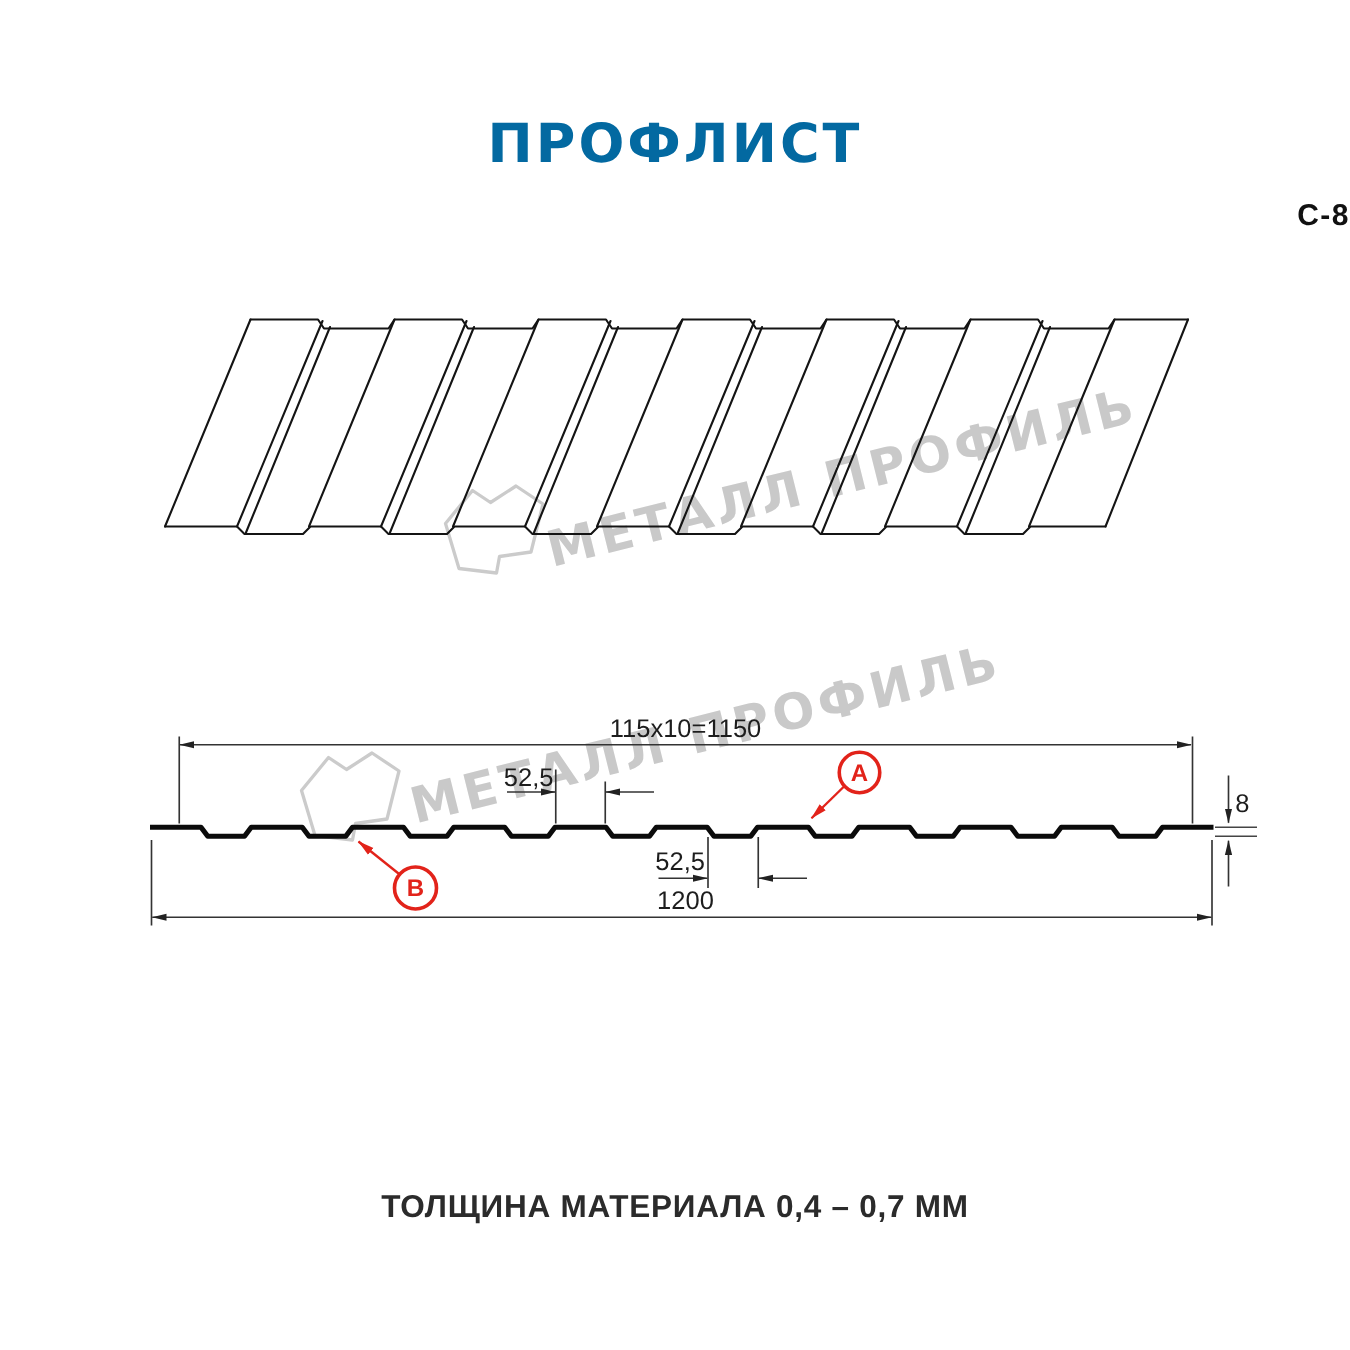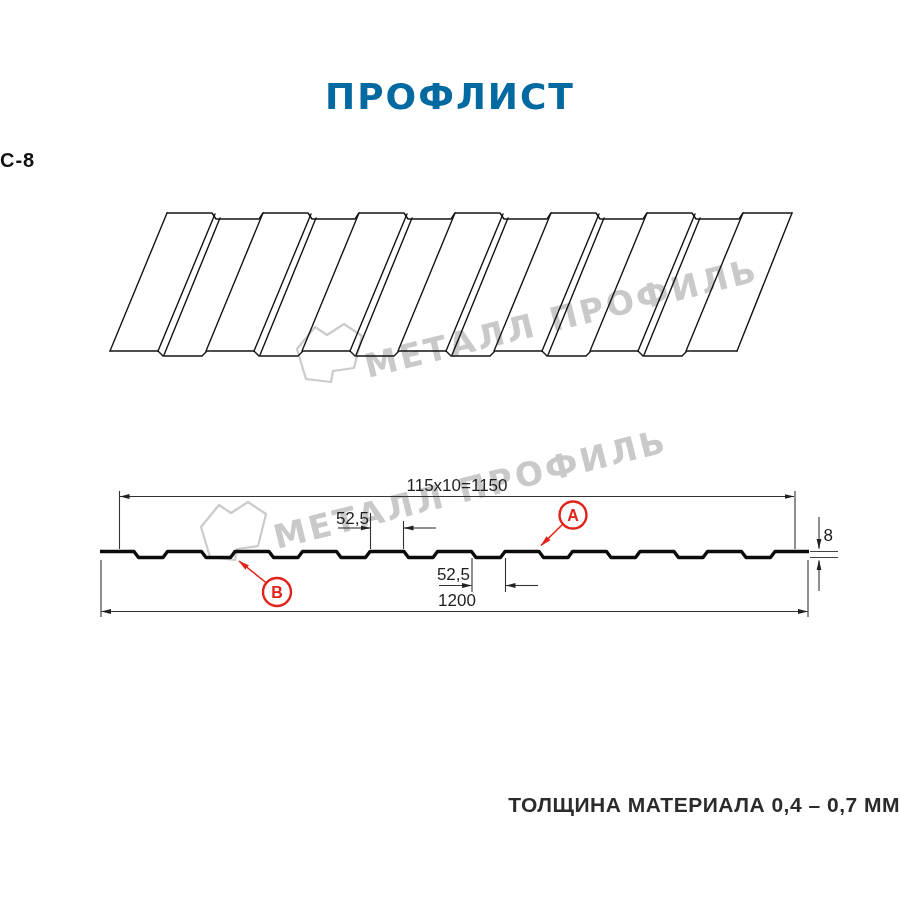--- a/index.html
+++ b/index.html
@@ -6,25 +6,25 @@
   body{
     width:900px;height:900px;position:relative;background:#ffffff;
     font-family:"Liberation Sans", sans-serif;overflow:hidden;
   }
   .page-title{
     position:absolute;left:0;top:76px;width:900px;text-align:center;
     font-family:"DejaVu Sans", sans-serif;
     font-size:36px;font-weight:800;letter-spacing:2px;color:#0369a1;
   }
   .page-subtitle{
-    position:absolute;left:0;top:149px;width:900px;text-align:left;
+    position:absolute;left:0;top:133px;width:900px;text-align:right;
     font-size:20px;font-weight:600;letter-spacing:1px;color:#111111;
   }
   .footer-note{
-    position:absolute;left:0;top:793px;width:900px;text-align:right;
+    position:absolute;left:0;top:793px;width:900px;text-align:center;
     font-size:21px;font-weight:600;letter-spacing:0.5px;color:#2b2b2b;
   }
   svg.drawing{position:absolute;left:0;top:0;}
   .dim-text{font-family:"Liberation Sans",sans-serif;font-size:17px;fill:#1d1d1d;}
   .wm-text{font-family:"DejaVu Sans",sans-serif;font-weight:700;font-size:33px;letter-spacing:3px;fill:#c9c9c9;}
   .callout-letter{font-family:"Liberation Sans",sans-serif;font-size:16px;font-weight:700;fill:#e2231a;}
 </style>
 </head>
 <body>
 

